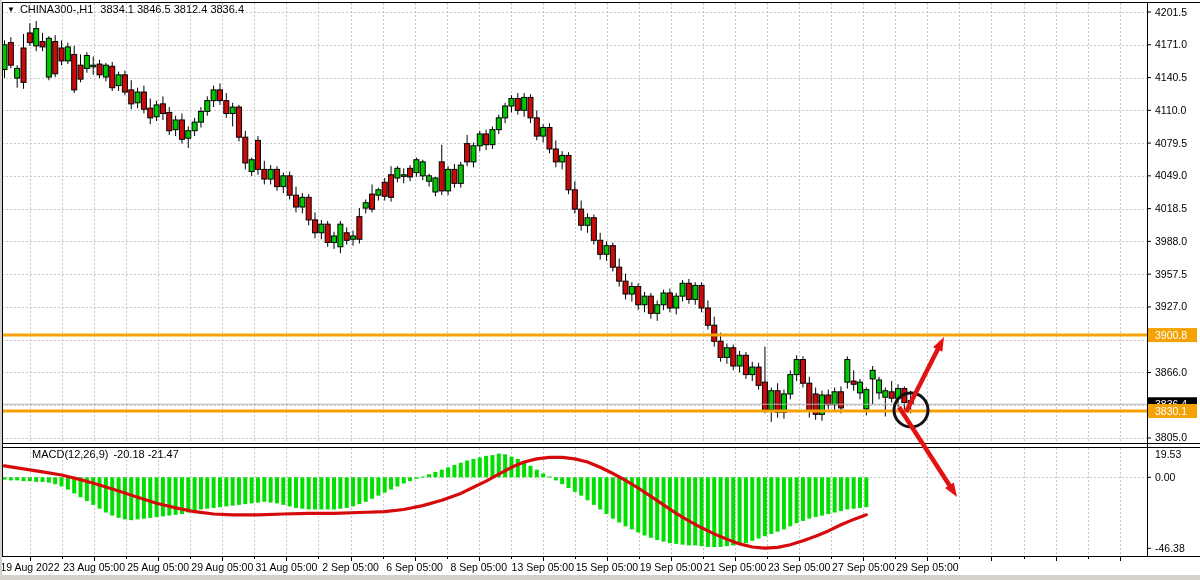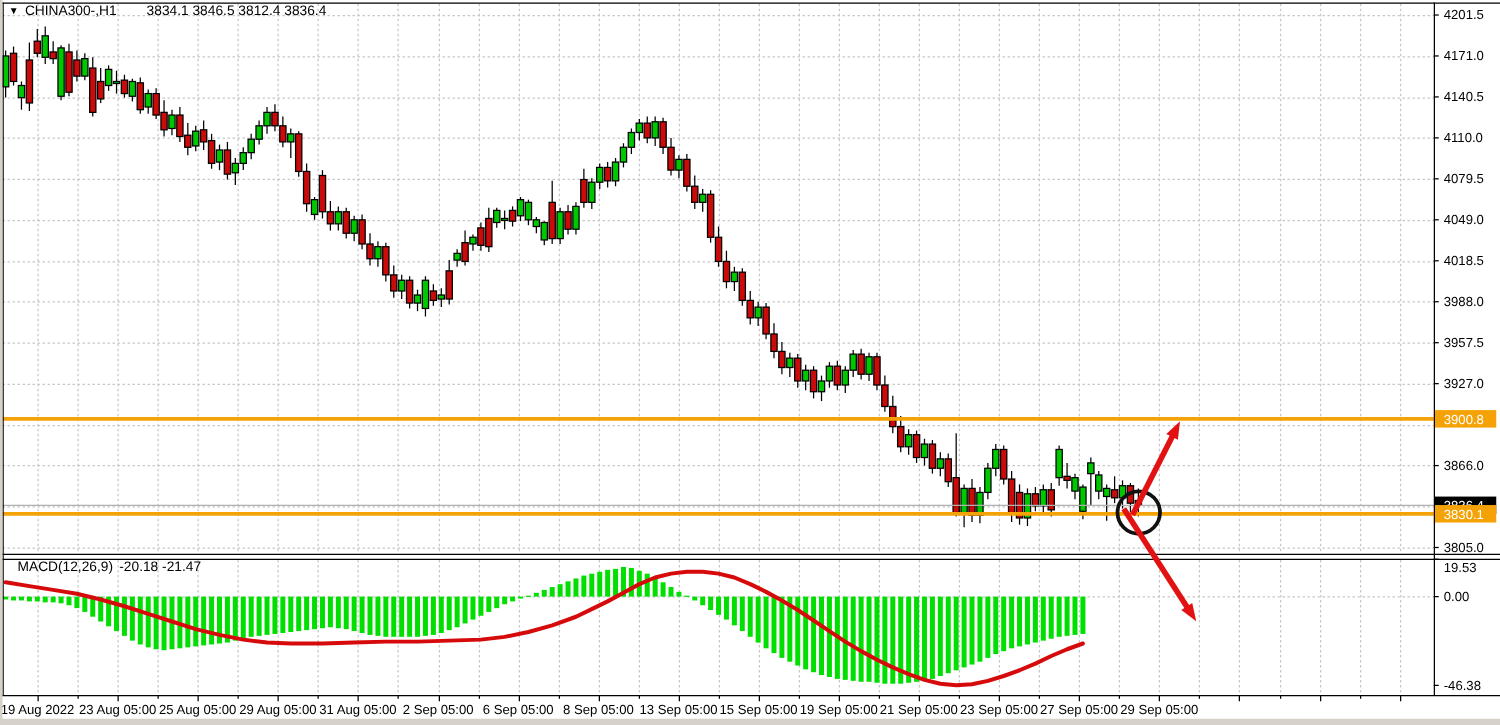--- a/index.html
+++ b/index.html
@@ -3,22 +3,22 @@
 <meta charset="utf-8">
 <style>
   html,body{margin:0;padding:0;background:#d6d2ca;}
   .stage{position:relative;width:1200px;height:580px;background:#fff;overflow:hidden;
          font-family:"Liberation Sans", sans-serif;}
   .stage svg{position:absolute;left:0;top:0;}
   .overlay{position:absolute;color:#000;white-space:nowrap;pointer-events:none;}
   .title-bar{left:7px;top:3px;font-size:11px;}
   .title-bar .tri{font-size:8px;vertical-align:1px;pointer-events:auto;cursor:pointer;}
   .title-bar .sym{margin-left:5px;text-align:center;}
-  .title-bar .ohlc{margin-left:24px;}
-  .macd-label{left:14px;top:448px;font-size:11px;}
+  .title-bar .ohlc{margin-left:7px;}
+  .macd-label{left:4px;top:448px;font-size:11px;padding-left:28px;}
   .macd-label .vals{margin-left:5px;}
 </style>
 </head>
 <body>
 
 <div class="stage">
   <svg id="cv" width="1200" height="580" viewBox="0 0 1200 580">
       <rect x="0" y="0" width="1200" height="580" fill="#ffffff"></rect>
       <g stroke="#c8c8c8" stroke-width="1" stroke-dasharray="2 2">
         <line x1="2" y1="12.5" x2="1147" y2="12.5"></line>

